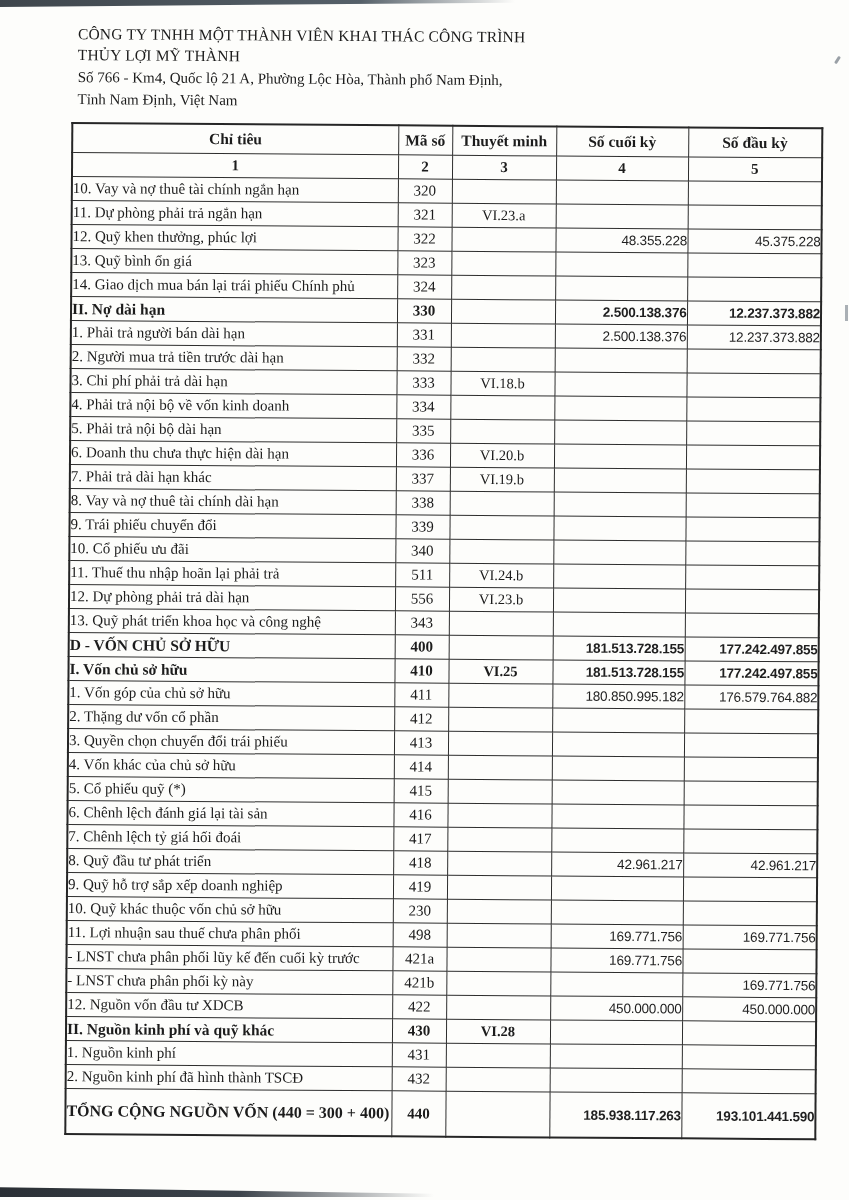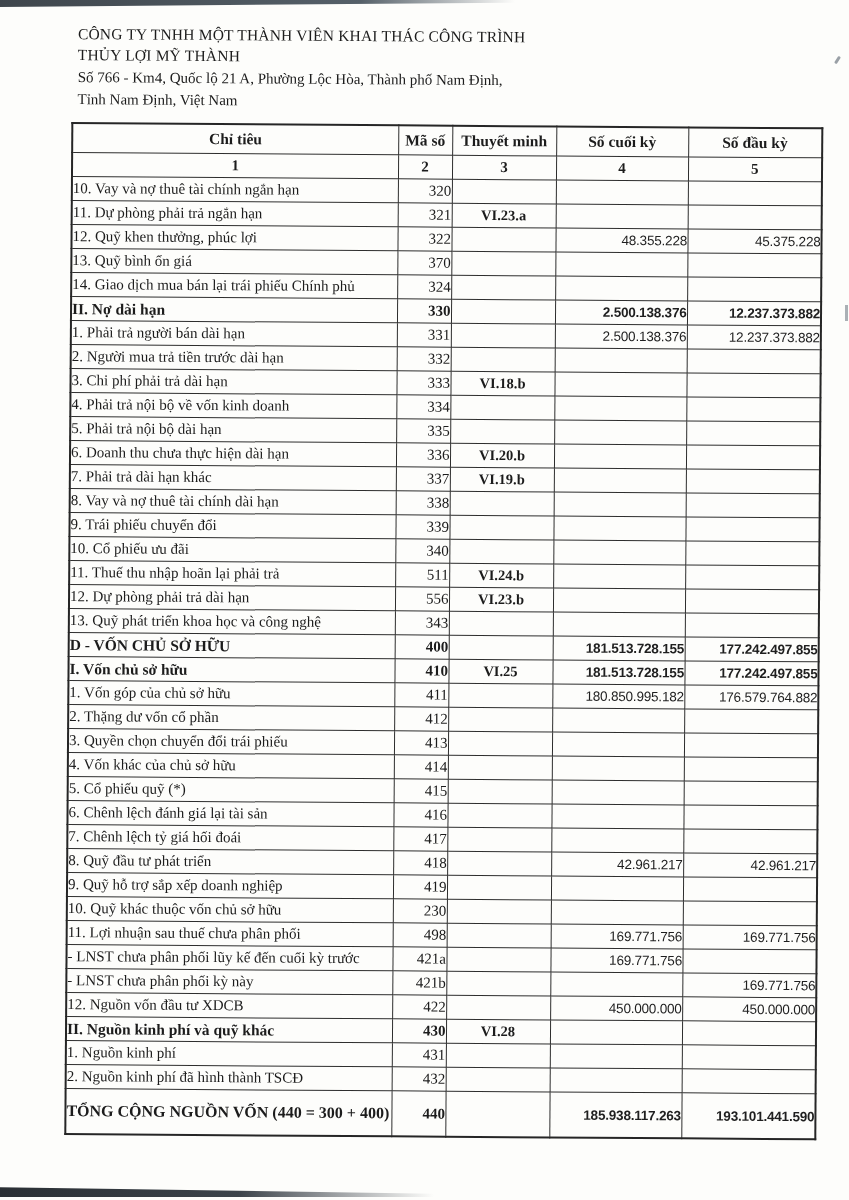--- a/index.html
+++ b/index.html
@@ -51,22 +51,22 @@
     padding:0;
   }
   thead th.colhead {
     height:28px; font-size:15.5px; font-weight:bold; text-align:center;
   }
   thead td.colnum {
     height:23px; font-size:15px; font-weight:bold; text-align:center;
   }
   tbody td { height:23px; }
   td.c-label { font-size:15px; padding:1px 2px 1px 5px; line-height:1.12; }
-  td.c-code  { font-size:15px; text-align:right; }
-  td.c-note  { font-size:14.5px; text-align:center;font-weight:bold; }
+  td.c-code  { font-size:15px; text-align:center; }
+  td.c-note  { font-size:14.5px; text-align:center; }
   td.c-end, td.c-begin {
     font-family:"Liberation Sans", sans-serif;
     font-size:13.5px; text-align:right; padding-right:3px;
     color:#1f1f1f; letter-spacing:-0.2px;
   }
   tr.bold-row td { font-weight:bold; }
   tr.bold-row td.c-label { font-size:15.5px; }
   tr.tall-row td { height:44px; }
   tr.tall-row td.c-label { font-size:16px; line-height:1.25; }
 </style>
@@ -130,21 +130,21 @@
   </tr>
           <tr>
     <td class="c-label">12. Quỹ khen thưởng, phúc lợi</td>
     <td class="c-code">322</td>
     <td class="c-note"></td>
     <td class="c-end">48.355.228</td>
     <td class="c-begin">45.375.228</td>
   </tr>
           <tr>
     <td class="c-label">13. Quỹ bình ổn giá</td>
-    <td class="c-code">370</td>
+    <td class="c-code">323</td>
     <td class="c-note"></td>
     <td class="c-end"></td>
     <td class="c-begin"></td>
   </tr>
           <tr>
     <td class="c-label">14. Giao dịch mua bán lại trái phiếu Chính phủ</td>
     <td class="c-code">324</td>
     <td class="c-note"></td>
     <td class="c-end"></td>
     <td class="c-begin"></td>

